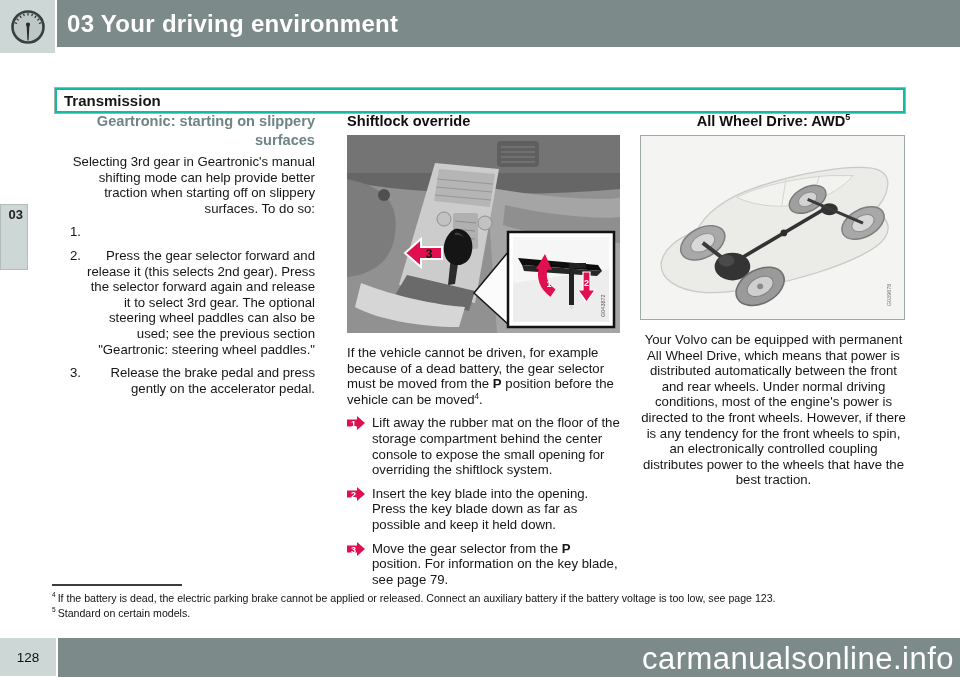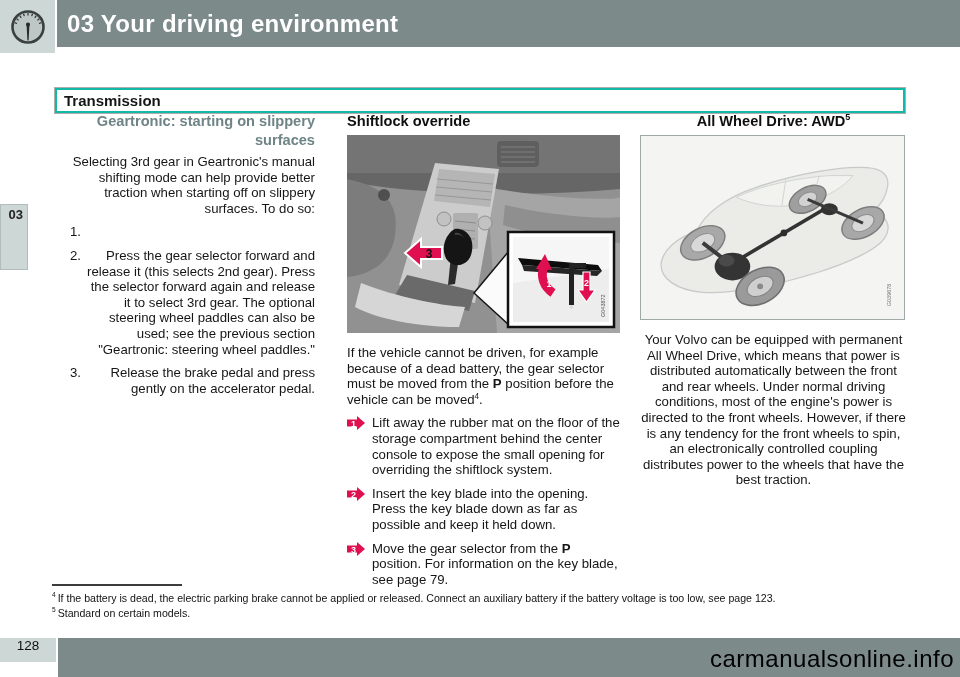--- a/index.html
+++ b/index.html
@@ -35,23 +35,23 @@
   .arrow-step { display:flex; margin-bottom:8px; }
   .arrow-step .marker { width:25px; flex:none; padding-top:1px; }
   .arrow-step .txt { flex:1; }
 
   
   .footnotes { position:absolute; left:52px; top:584px; width:885px; font-size:10.6px; line-height:14.5px; color:#111; }
   .fn-rule { width:130px; border-top:2px solid #3c3c3c; margin-bottom:5px; }
   .footnotes sup { margin-right:2px; }
 
   
-  .footer-pagebox { position:absolute; left:0; top:638px; width:56px; height:24px; background:#cdd7d5; font-size:13.5px; color:#111; display:flex; justify-content:center; }
+  .footer-pagebox { position:absolute; left:0; top:638px; width:56px; height:38px; background:#cdd7d5; font-size:13.5px; color:#111; display:flex; align-items:center; justify-content:center; }
   .footer-band { position:absolute; left:58px; top:638px; width:902px; height:39px; background:#7c8b8a; text-align:right; padding-right:6px; line-height:41px; }
-  .watermark { font-size:24px; color:#000000; letter-spacing:0.5px; }
+  .watermark { font-size:31px; color:#ffffff; letter-spacing:0.5px; }
 </style>
 </head>
 <body>
 
 <div class="page">
 
   <div class="icon-box">
     <svg width="40" height="40" viewBox="0 0 40 40">
       <circle cx="20" cy="20" r="15.5" fill="#bdc8c6" stroke="#39403f" stroke-width="2.6"></circle>
       <g stroke="#333" stroke-width="1.2">

